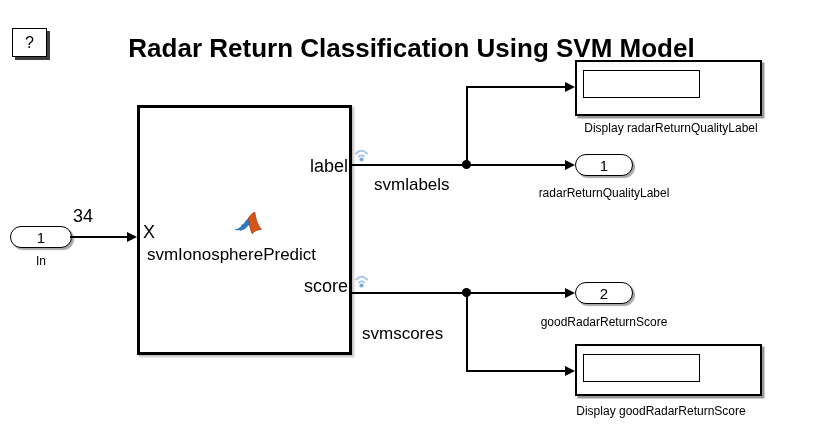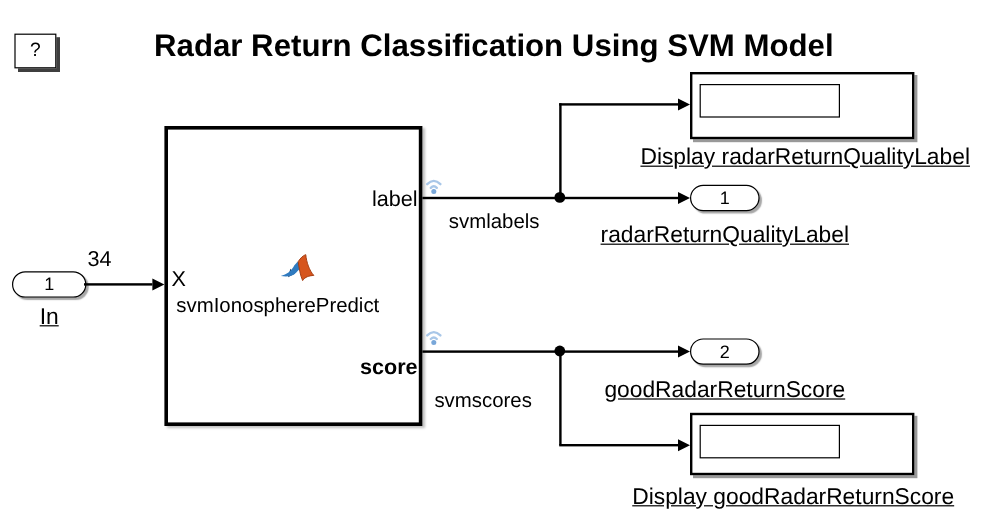--- a/index.html
+++ b/index.html
@@ -23,30 +23,30 @@
     font-size:15px;box-sizing:border-box;
   }
   .display-block{
     position:absolute;width:187px;border:2px solid #000;background:#fff;
     box-shadow:2.5px 2.5px 0 rgba(0,0,0,0.4);box-sizing:border-box;
   }
   .display-inner{
     position:absolute;left:6px;top:8px;width:111px;height:26px;
     border:1.2px solid #000;background:#fff;font-size:14px;line-height:26px;padding-left:4px;
   }
-  .caption{position:absolute;font-size:19px;white-space:nowrap;transform:translateX(-50%);text-decoration:underline;}
+  .caption{position:absolute;font-size:12px;white-space:nowrap;transform:translateX(-50%);}
   .sig-label{position:absolute;font-size:17px;white-space:nowrap;}
   .port-label{position:absolute;font-size:18px;white-space:nowrap;}
   #help-btn{
     position:absolute;left:12px;top:28px;width:35px;height:29px;border:1.5px solid #000;
     background:#fff;box-shadow:3px 3px 0 #3f3f3f;font-size:16px;
     display:flex;align-items:center;justify-content:center;cursor:pointer;box-sizing:border-box;
   }
   #title{
-    position:absolute;left:0;top:23px;width:823px;text-align:center;
+    position:absolute;left:0;top:33px;width:823px;text-align:center;
     font-size:26px;font-weight:bold;letter-spacing:0px;
   }
   #main-block{
     position:absolute;left:137px;top:105px;width:215px;height:250px;
     border:3px solid #000;background:#fff;box-sizing:border-box;
     box-shadow:2px 2px 2px rgba(0,0,0,0.25);
   }
 </style>
 </head>
 <body>
@@ -62,21 +62,21 @@
   </div>
   <div class="caption" style="left:41px;top:254px;">In</div>
   <div class="port-label" style="left:73px;top:206px;">34</div>
 
   <div class="line" style="left:70px;top:236px;width:57px;"></div>
   <div class="arrow-right" style="left:127px;top:232px;"></div>
 
   <div id="main-block"></div>
   <div class="port-label" style="left:143px;top:222px;">X</div>
   <div class="port-label" style="right:475px;top:156px;">label</div>
-  <div class="port-label" style="right:475px;top:296px;font-weight:bold;">score</div>
+  <div class="port-label" style="right:475px;top:276px;">score</div>
   <div class="abs" style="left:137px;top:245px;width:189px;text-align:center;font-size:17px;">svmIonospherePredict</div>
 
   <svg class="abs" style="left:232px;top:210px;" width="32" height="32" viewBox="0 0 32 32">
     <path d="M10,14 L14,18 L8,21 Z" fill="#1d3e61"></path>
     <path d="M2,20 C7,18.5 10.5,16 12.5,12.5 C13.5,10.8 15,9 16.5,8 L19.5,13 C17,14.5 15.5,17 13,18.8 C10.5,20.5 6,20.6 2,20 Z" fill="#2f7abf"></path>
     <path d="M16.5,8 C18.5,4.8 20.6,3 22.8,2.2 C23.4,8.5 25.8,15.5 29.5,19.5 C25.5,19.8 22.4,20.6 20.2,23.8 C18.2,19.5 17.2,13.5 16.5,8 Z" fill="#d6551d" stroke="#a33c10" stroke-width="0.8"></path>
   </svg>
 
   <div class="line" style="left:352px;top:164px;width:214px;"></div>
   <div class="arrow-right" style="left:565px;top:160px;"></div>

